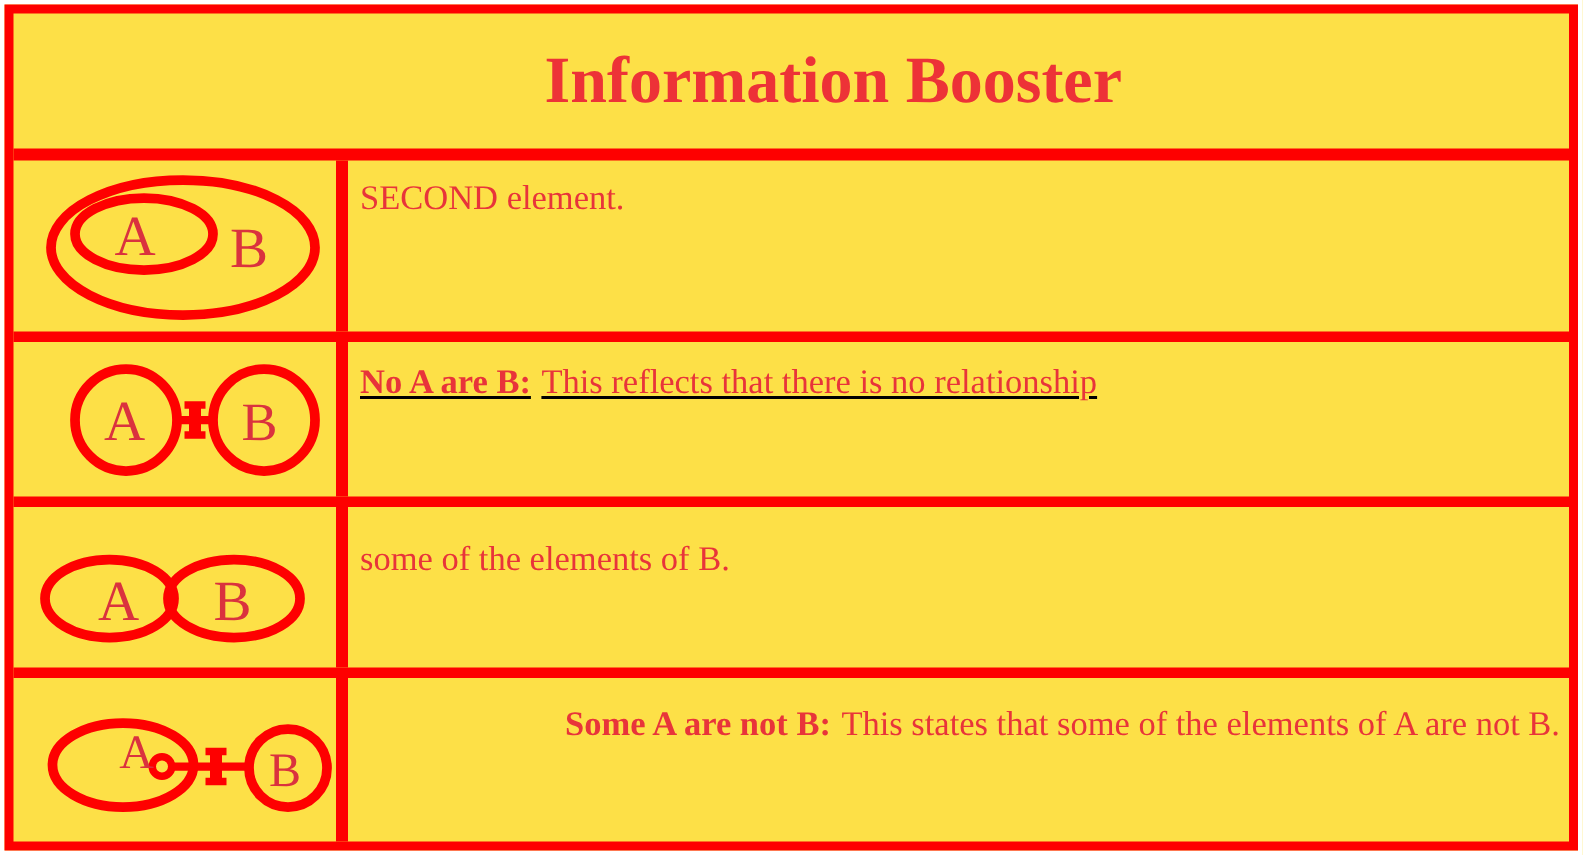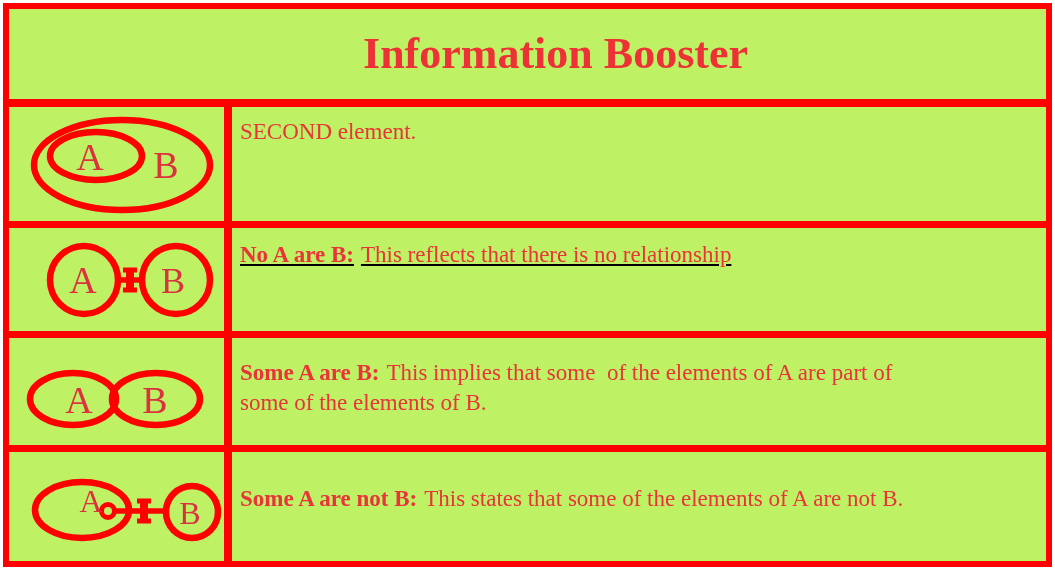--- a/index.html
+++ b/index.html
@@ -1,31 +1,31 @@
 <!DOCTYPE html>
 <html><head>
 <meta charset="utf-8">
 <style>
   html,body{margin:0;padding:0;background:#fff;}
   body{width:1055px;height:570px;font-family:"Liberation Serif",serif;}
-  .frame{margin:3px;width:1037px;height:552px;border:6px solid #fe0000;background:#bef264;}
+  .frame{margin:3px;width:1037px;height:552px;border:6px solid #fe0000;background:#fde047;}
   .title-row{height:90px;border-bottom:8px solid #fe0000;display:flex;align-items:center;justify-content:center;}
   .title-row h1{margin:0 0 0 56px;font:bold 44px/1 "Liberation Serif",serif;color:#ed3237;letter-spacing:0px;}
   .row{display:flex;}
   .row-1{height:114px;border-bottom:7px solid #fe0000;}
   .row-2{height:103px;border-bottom:7px solid #fe0000;}
   .row-3{height:107px;border-bottom:7px solid #fe0000;}
   .row-4{height:109px;}
   .diagram-cell{width:215px;flex:0 0 215px;border-right:8px solid #fe0000;overflow:hidden;}
   .diagram-cell svg{display:block;}
   .text-cell{flex:1;padding:0 6px 0 8px;overflow:hidden;}
   .row-1 .text-cell{padding-top:10px;}
   .row-2 .text-cell{padding-top:12px;text-decoration:underline;}
   .row-3 .text-cell{padding-top:20px;}
-  .row-4 .text-cell{padding-top:32px;}
+  .row-4 .text-cell{padding-top:16px;text-align:right;}
   .line{margin:0;font-size:23px;line-height:30px;color:#e8343a;white-space:pre-wrap;}
   .lead{font-weight:bold;margin-right:7px;color:#e8343a;}
   .venn-shape{fill:none;stroke:#fe0000;}
   .venn-letter{fill:#da323e;font-family:"Liberation Serif",serif;}
 </style>
 </head>
 <body>
 
 <div class="frame">
 
@@ -68,21 +68,20 @@
   <div class="row row-3">
     <div class="diagram-cell">
       <svg width="215" height="107" viewBox="0 0 215 107">
         <ellipse class="venn-shape" cx="64" cy="61" rx="43" ry="26" stroke-width="6.5"></ellipse>
         <ellipse class="venn-shape" cx="147" cy="61" rx="44" ry="26" stroke-width="6.5"></ellipse>
         <text class="venn-letter" x="70" y="75" font-size="38" text-anchor="middle">A</text>
         <text class="venn-letter" x="146" y="75" font-size="38" text-anchor="middle">B</text>
       </svg>
     </div>
     <div class="text-cell">
-      <p class="line"><span class="lead">Some A are B:</span><span>This implies that some  of the elements of A are part of</span></p>
       <p class="line">some of the elements of B.</p>
     </div>
   </div>
 
   <div class="row row-4">
     <div class="diagram-cell">
       <svg width="215" height="109" viewBox="0 0 215 109">
         <ellipse class="venn-shape" cx="73" cy="58" rx="47" ry="28" stroke-width="6.5"></ellipse>
         <circle class="venn-shape" cx="99" cy="59" r="6.5" stroke-width="5"></circle>
         <line x1="106" y1="59" x2="158" y2="59" stroke="#fe0000" stroke-width="5.5"></line>

